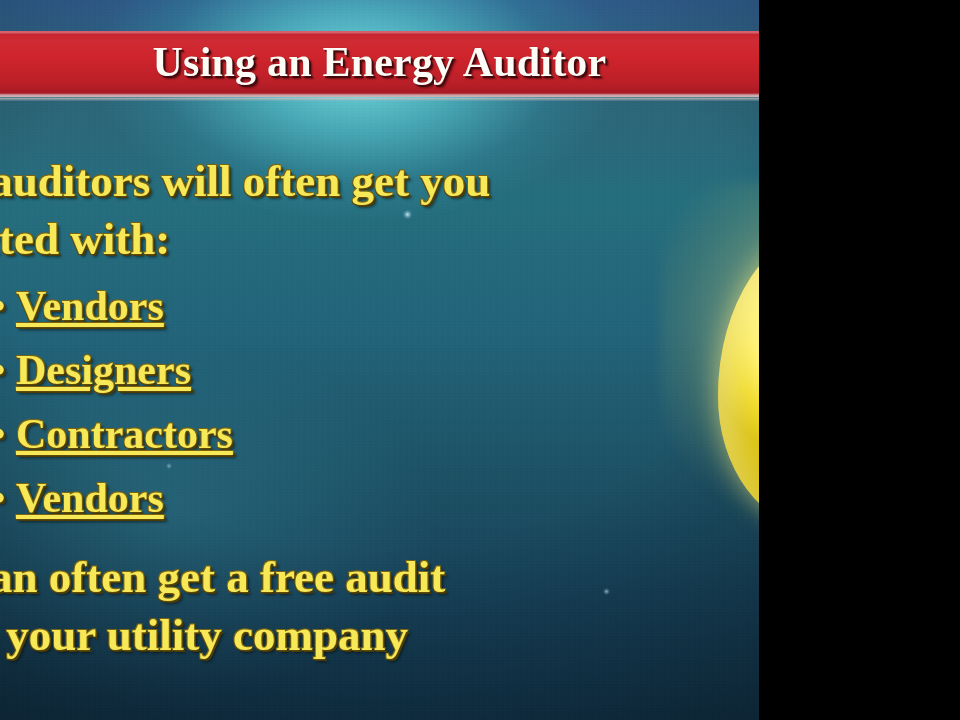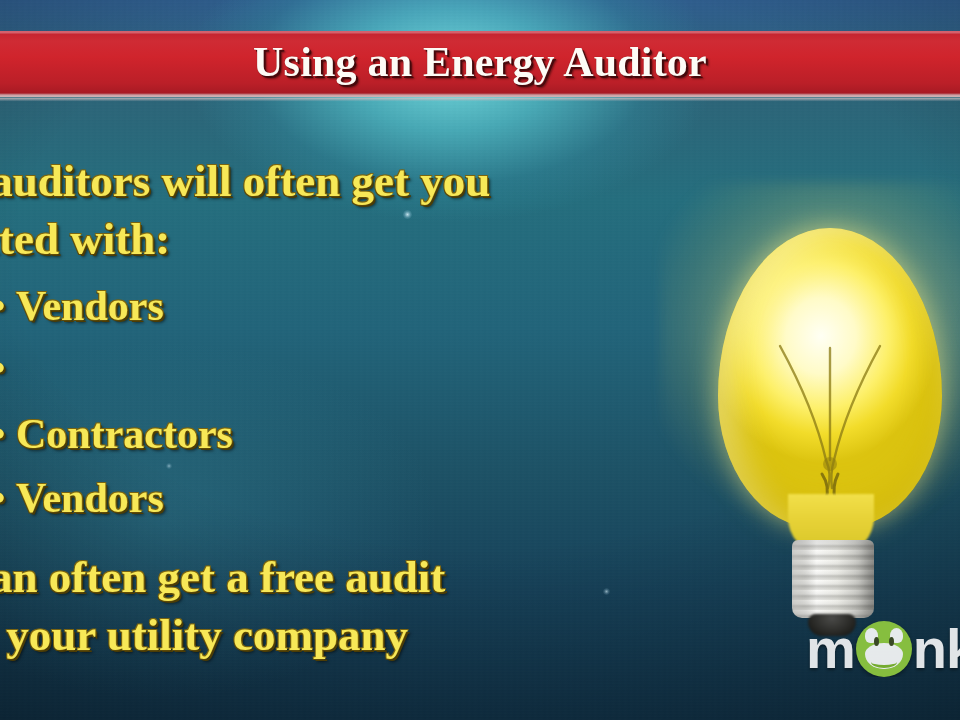--- a/index.html
+++ b/index.html
@@ -2,21 +2,21 @@
 <html><head>
 <meta charset="utf-8">
 <style>
   html, body {
     margin: 0;
     padding: 0;
     background: #000;
   }
   #stage {
     position: relative;
-    width: 960px;
+    width: 759px;
     height: 720px;
     overflow: hidden;
     font-family: "Liberation Serif", "DejaVu Serif", serif;
     background: #1d4f63;
   }
 
   
   .bg-base {
     position: absolute;
     inset: 0;
@@ -165,20 +165,21 @@
     font-weight: bold;
     font-size: 42px;
     line-height: 1;
     white-space: nowrap;
     text-shadow:
       -1px -1px 0 #7a6410,
        1px -1px 0 #7a6410,
       -1px  1px 0 #5d4a08,
        2px  2px 0 #4b3c06,
        3px  3px 3px rgba(0,0,0,0.55);
+    text-decoration: underline;
   }
 
   .tail {
     font-size: 45px;
     line-height: 58px;
   }
   .tail-1 { top: 548px; left: -30px; }
   .tail-2 { top: 606px; left: -30px; }
 
   
@@ -354,20 +355,21 @@
   <div class="copy lead lead-1">gy auditors will often get you</div>
   <div class="copy lead lead-2">nected with:</div>
 
   <div class="bullets">
     <div class="bullet-row">
       <span class="bullet-dot">•</span>
       <span class="bullet-label">Vendors</span>
     </div>
     <div class="bullet-row">
       <span class="bullet-dot">•</span>
+      <span class="bullet-label">Designers</span>
     </div>
     <div class="bullet-row">
       <span class="bullet-dot">•</span>
       <span class="bullet-label">Contractors</span>
     </div>
     <div class="bullet-row">
       <span class="bullet-dot">•</span>
       <span class="bullet-label">Vendors</span>
     </div>
   </div>

